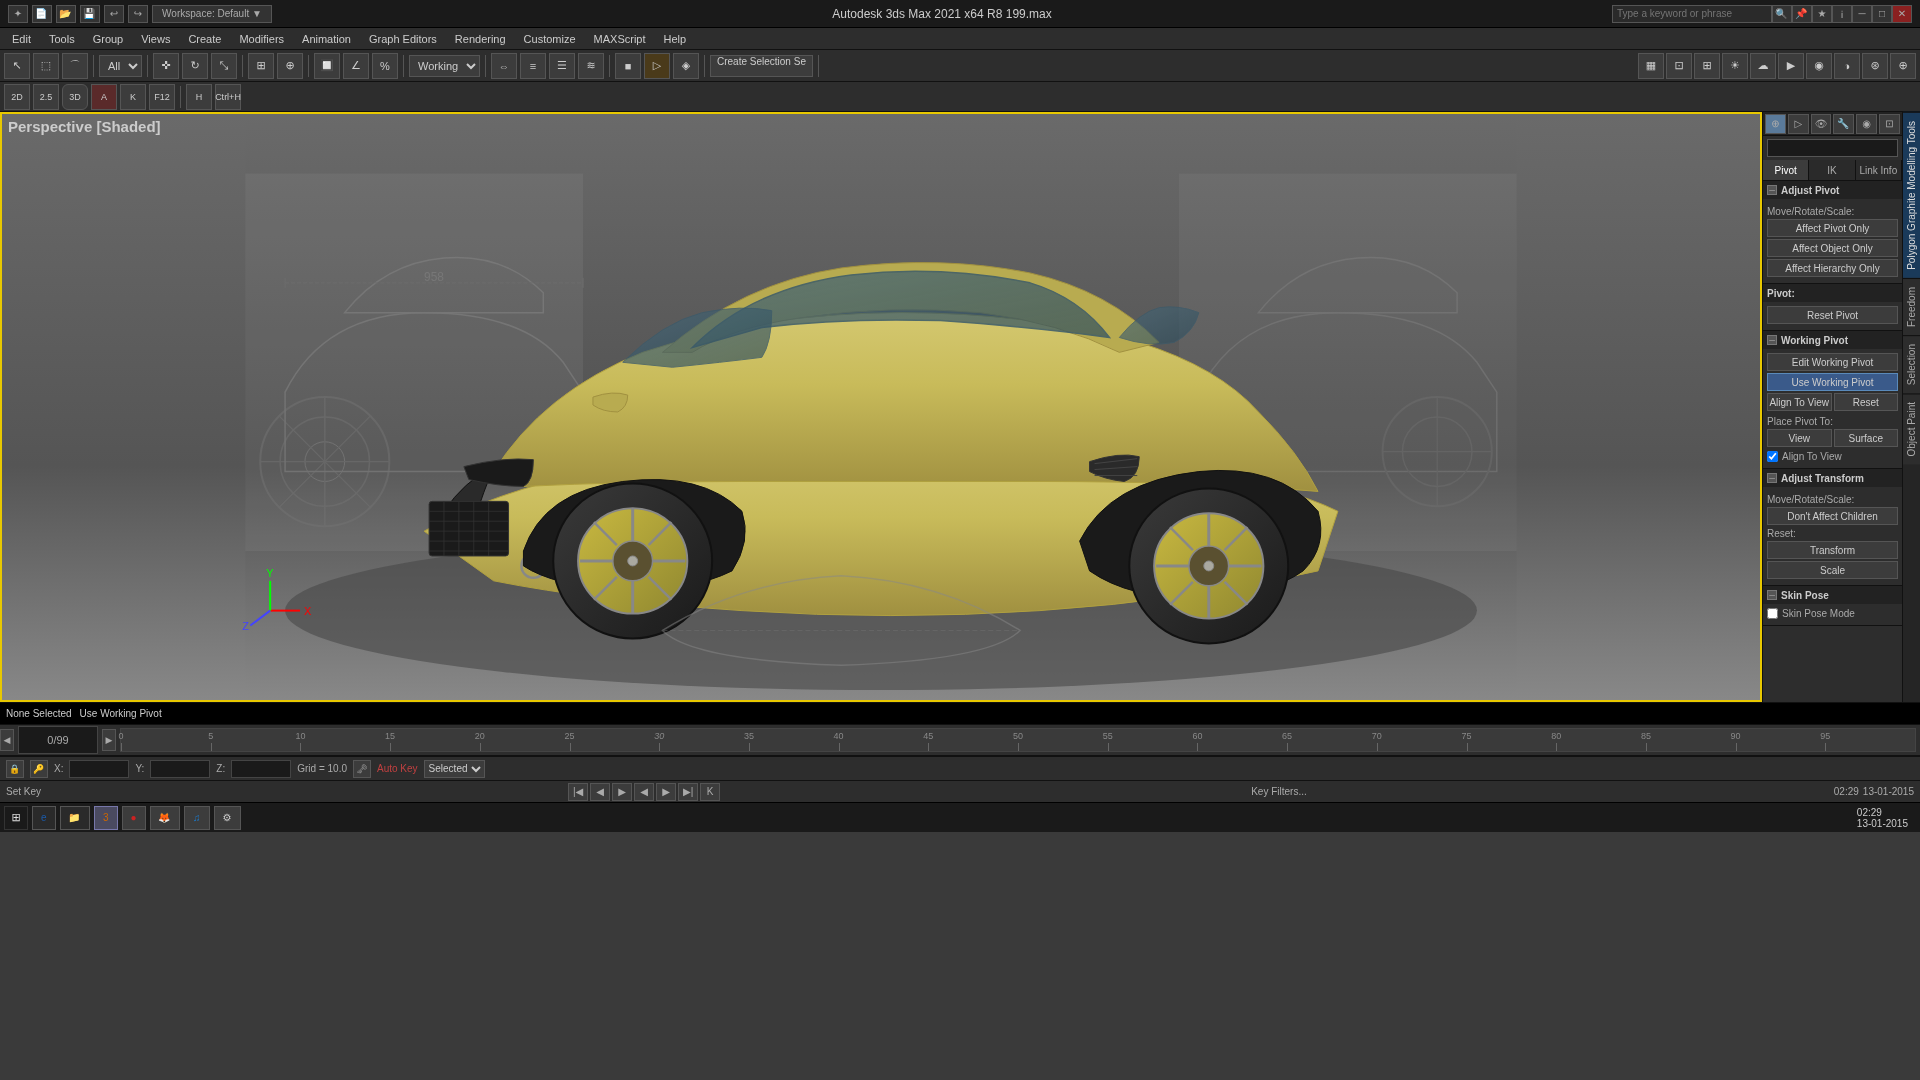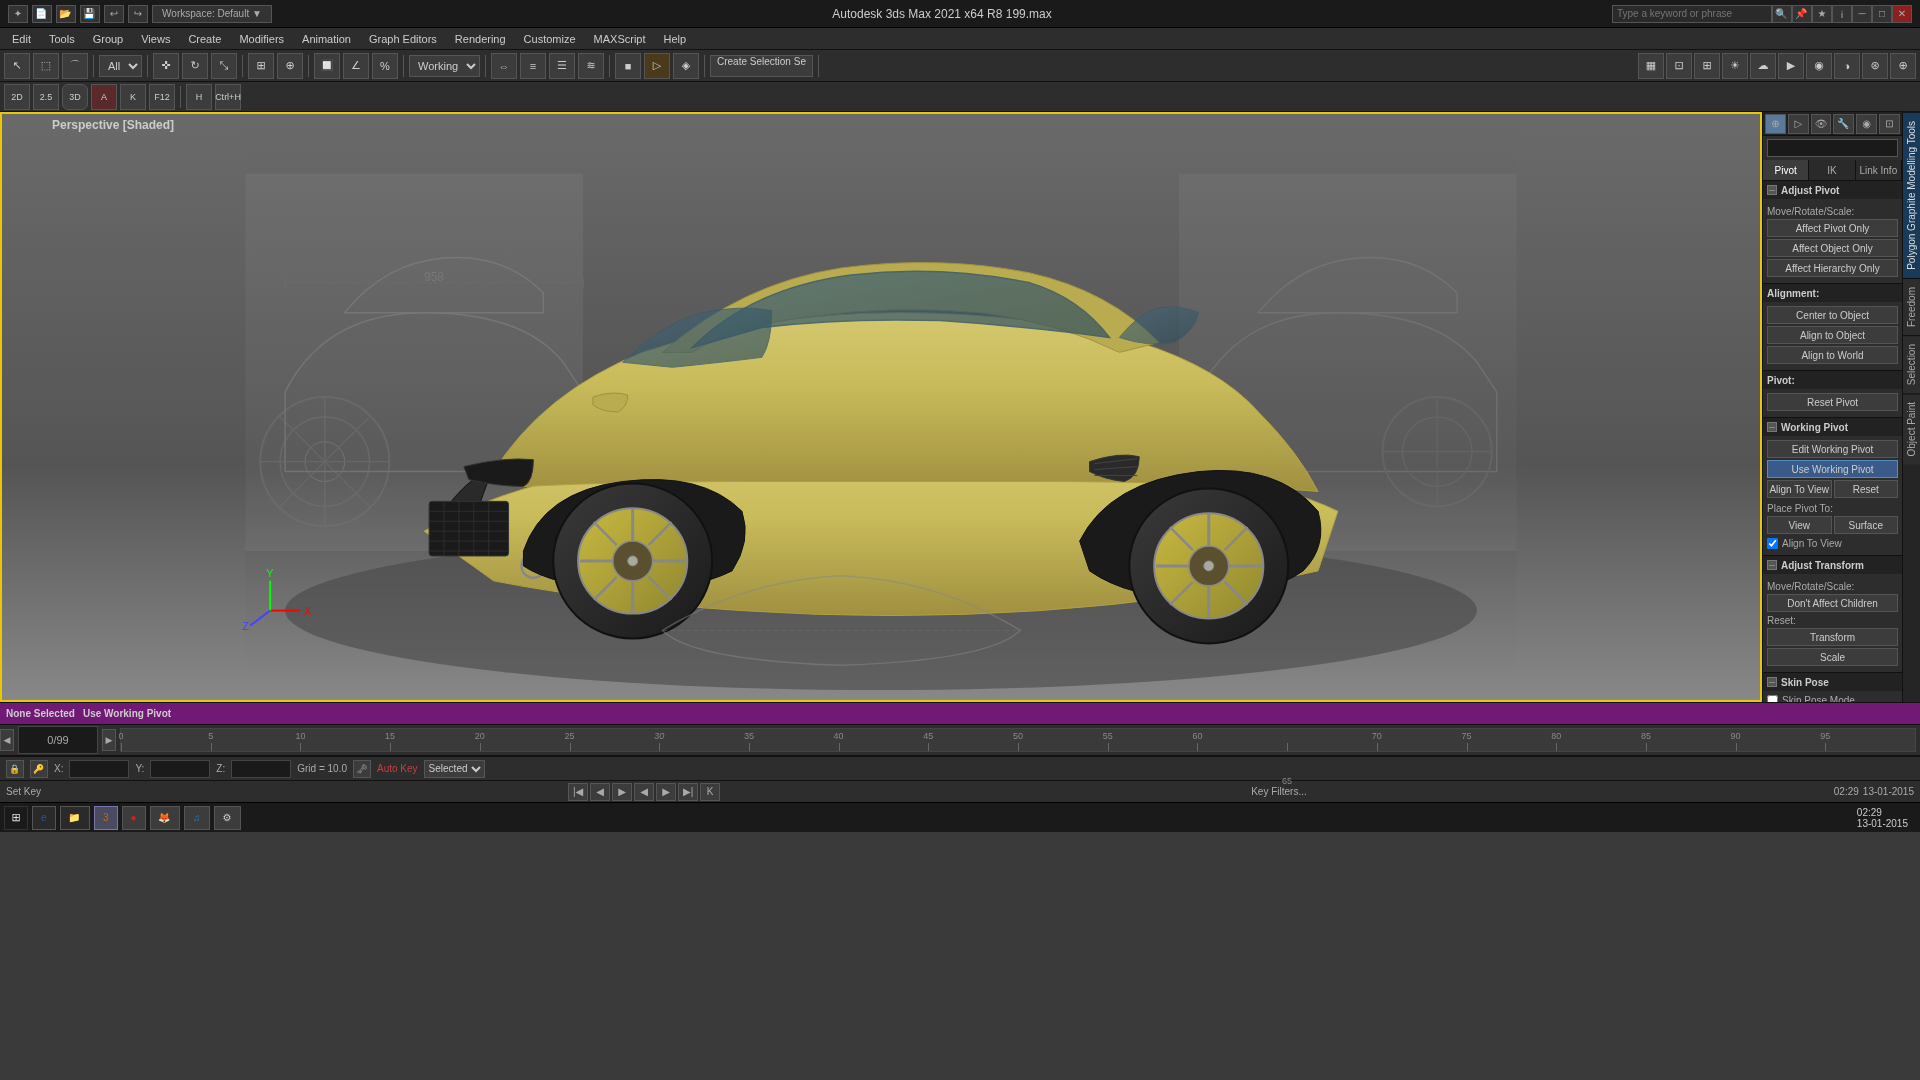--- a/index.html
+++ b/index.html
@@ -150,24 +150,23 @@
       position: relative;
       border: 2px solid #e8c800;
       overflow: hidden;
     }
 
     .viewport-label {
       position: absolute;
       top: 4px;
       left: 6px;
       color: #ccc;
-      font-size: 12px;
+      font-size: 15px;
       font-weight: bold;
       z-index: 10;
-      margin-left: 44px;
     }
 
     
     #car-canvas {
       width: 100%;
       height: 100%;
       background: linear-gradient(180deg, #6a6a6a 0%, #555 60%, #888 100%);
     }
 
     
@@ -320,29 +319,28 @@
       border: 1px solid #555;
       color: #ccc;
       font-size: 10px;
       padding: 0 4px;
       margin-bottom: 3px;
     }
 
     
     #status-bar {
       height: 22px;
-      background: #701a75;
+      background: #000000;
       display: flex;
       align-items: center;
       padding: 0 6px;
       gap: 8px;
       border-top: 1px solid #111;
       font-size: 10px;
       color: #aaa;
-      font-weight: bold;
     }
     #status-bar .status-item { color: #ccc; }
 
     
     #timeline-bar {
       height: 32px;
       background: #2d2d2d;
       display: flex;
       align-items: center;
       border-top: 1px solid #111;
@@ -802,30 +800,20 @@
         </div>
         <div class="panel-content">
           <div class="panel-label">Move/Rotate/Scale:</div>
           <div class="panel-btn">Affect Pivot Only</div>
           <div class="panel-btn">Affect Object Only</div>
           <div class="panel-btn">Affect Hierarchy Only</div>
         </div>
       </div>
 
       
-      <div class="panel-section">
-        <div class="panel-section-header">
-          <span class="panel-section-title">Alignment:</span>
-        </div>
-        <div class="panel-content">
-          <div class="panel-btn">Center to Object</div>
-          <div class="panel-btn">Align to Object</div>
-          <div class="panel-btn">Align to World</div>
-        </div>
-      </div>
 
       
       <div class="panel-section">
         <div class="panel-section-header">
           <span class="panel-section-title">Pivot:</span>
         </div>
         <div class="panel-content">
           <div class="panel-btn">Reset Pivot</div>
         </div>
       </div>
@@ -931,21 +919,21 @@
         <div class="timeline-num" style="left: 40%;">40</div>
         <div class="timeline-tick" style="left: 45%;"></div>
         <div class="timeline-num" style="left: 45%;">45</div>
         <div class="timeline-tick" style="left: 50%;"></div>
         <div class="timeline-num" style="left: 50%;">50</div>
         <div class="timeline-tick" style="left: 55%;"></div>
         <div class="timeline-num" style="left: 55%;">55</div>
         <div class="timeline-tick" style="left: 60%;"></div>
         <div class="timeline-num" style="left: 60%;">60</div>
         <div class="timeline-tick" style="left: 65%;"></div>
-        <div class="timeline-num" style="left: 65%; margin-top: 45px;">65</div>
+        <div class="timeline-num" style="left: 65%;">65</div>
         <div class="timeline-tick" style="left: 70%;"></div>
         <div class="timeline-num" style="left: 70%;">70</div>
         <div class="timeline-tick" style="left: 75%;"></div>
         <div class="timeline-num" style="left: 75%;">75</div>
         <div class="timeline-tick" style="left: 80%;"></div>
         <div class="timeline-num" style="left: 80%;">80</div>
         <div class="timeline-tick" style="left: 85%;"></div>
         <div class="timeline-num" style="left: 85%;">85</div>
         <div class="timeline-tick" style="left: 90%;"></div>
         <div class="timeline-num" style="left: 90%;">90</div>

